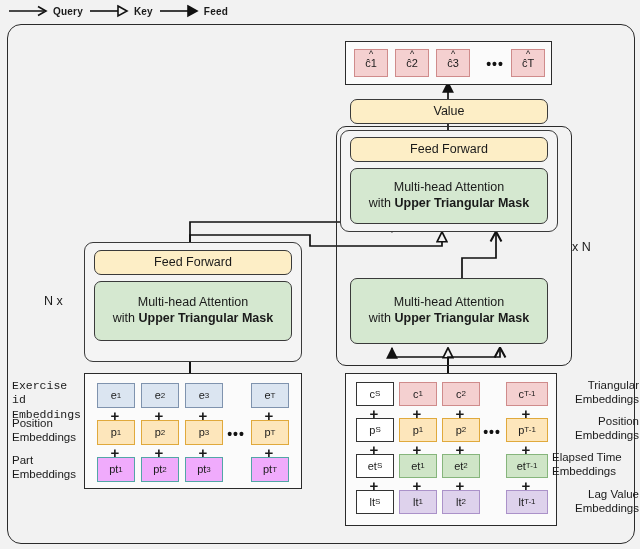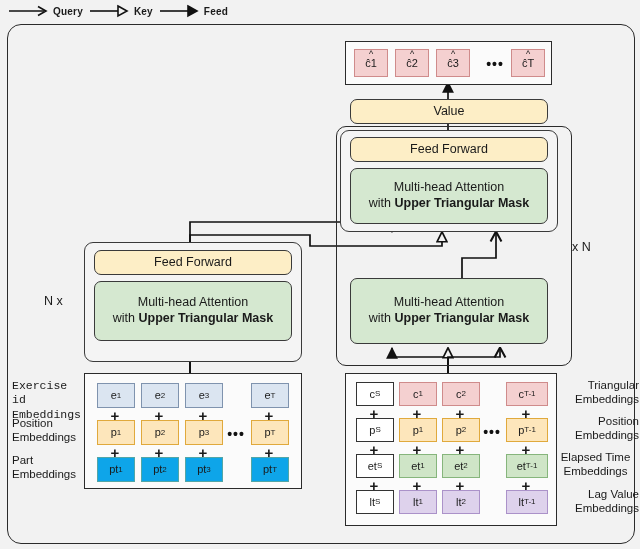--- a/index.html
+++ b/index.html
@@ -34,21 +34,21 @@
   .mha .l2 b{font-weight:bold;}
   
   .tok{
     border:1.5px solid #333;
     display:flex;align-items:center;justify-content:center;
     font-size:11px;line-height:1;
   }
   .tok sub{font-size:8px;vertical-align:-2px;}
   .t-blue{background:#dbe5f1;border-color:#7f93ae;}
   .t-yellow{background:#fde6bb;border-color:#e0a93c;}
-  .t-teal{background:#0ea5e9;border-color:#53a6a6;}
+  .t-teal{background:#f0abfc;border-color:#53a6a6;}
   .t-pink{background:#f4d0d0;border-color:#cf8b8b;}
   .t-green{background:#cfe5c7;border-color:#86b57c;}
   .t-purple{background:#ded2ec;border-color:#ab92c9;}
   .t-white{background:#ffffff;border-color:#333;}
   .plus{font-size:15px;font-weight:bold;text-align:center;line-height:1;}
   .dots{font-size:14px;font-weight:bold;letter-spacing:1px;color:#111;}
   .side-label{font-size:11.5px;line-height:1.25;color:#1a1a1a;}
   .mult{font-size:12.5px;}
   svg{overflow:visible;}
 </style>
@@ -342,20 +342,20 @@
 </div>
 
 <div class="abs side-label" style="left:559px;top:378px;width:80px;text-align:right;">
   <div>Triangular</div>
   <div>Embeddings</div>
 </div>
 <div class="abs side-label" style="left:559px;top:414px;width:80px;text-align:right;">
   <div>Position</div>
   <div>Embeddings</div>
 </div>
-<div class="abs side-label" style="left:552px;top:450px;width:87px;text-align:center;">
+<div class="abs side-label" style="left:552px;top:450px;width:87px;text-align:left;">
   <div>Elapsed Time</div>
   <div>Embeddings</div>
 </div>
 <div class="abs side-label" style="left:552px;top:487px;width:87px;text-align:right;">
   <div>Lag Value</div>
   <div>Embeddings</div>
 </div>
 
 </body></html>

